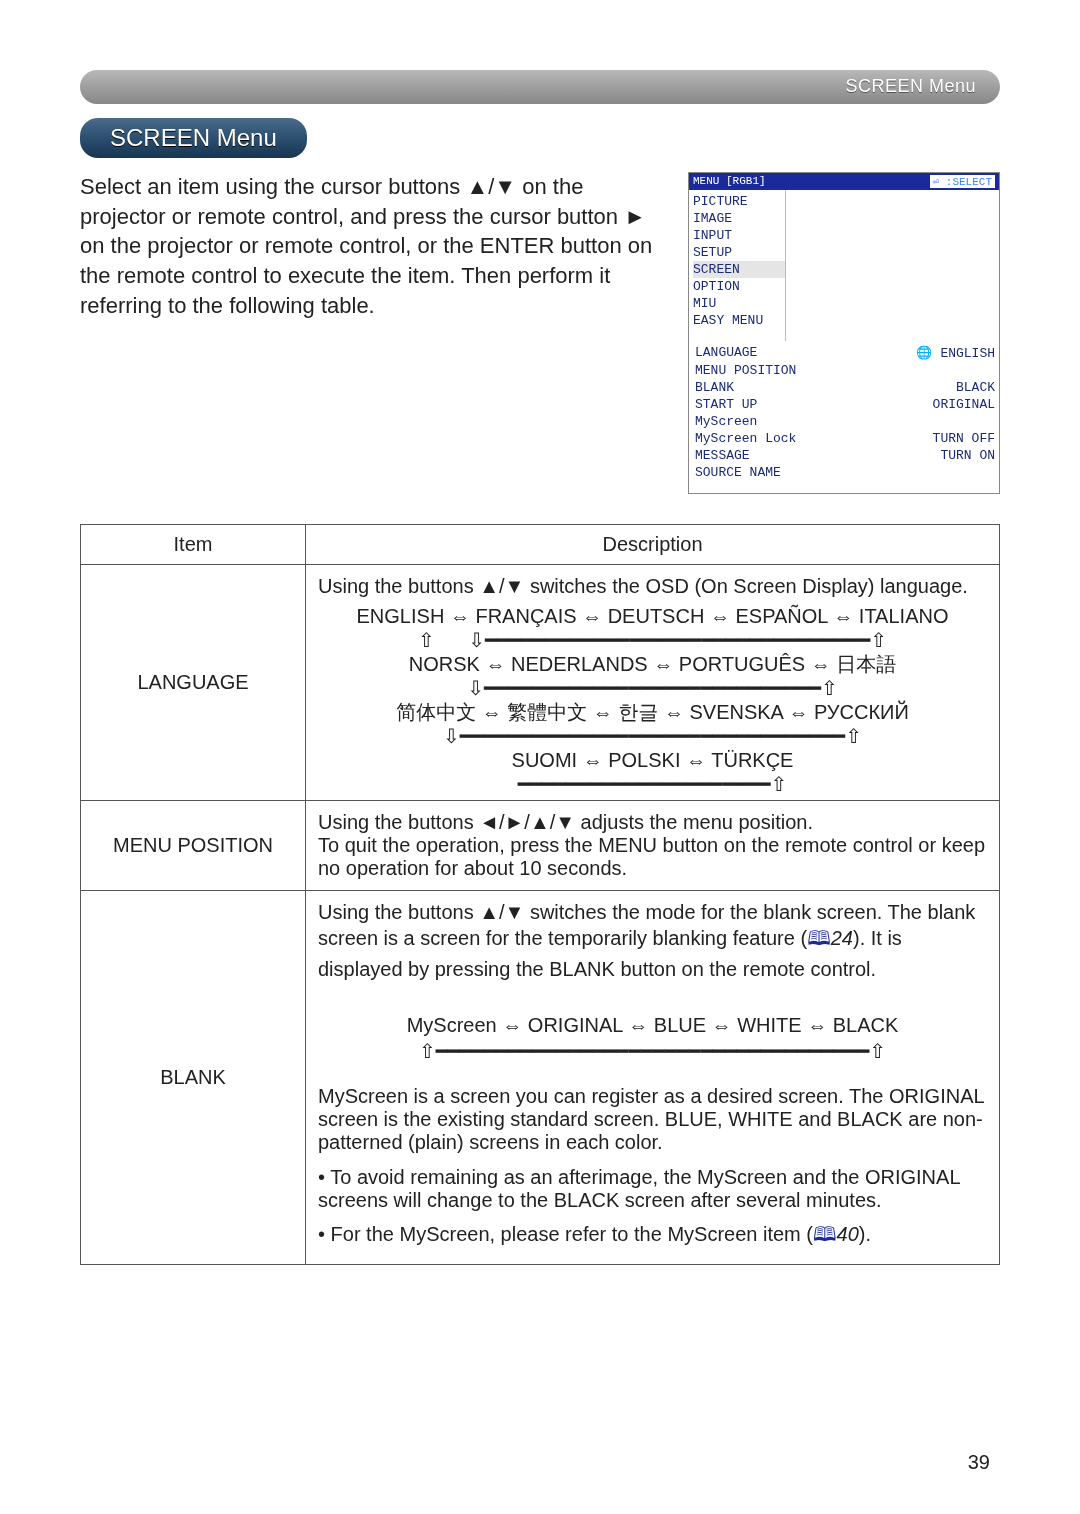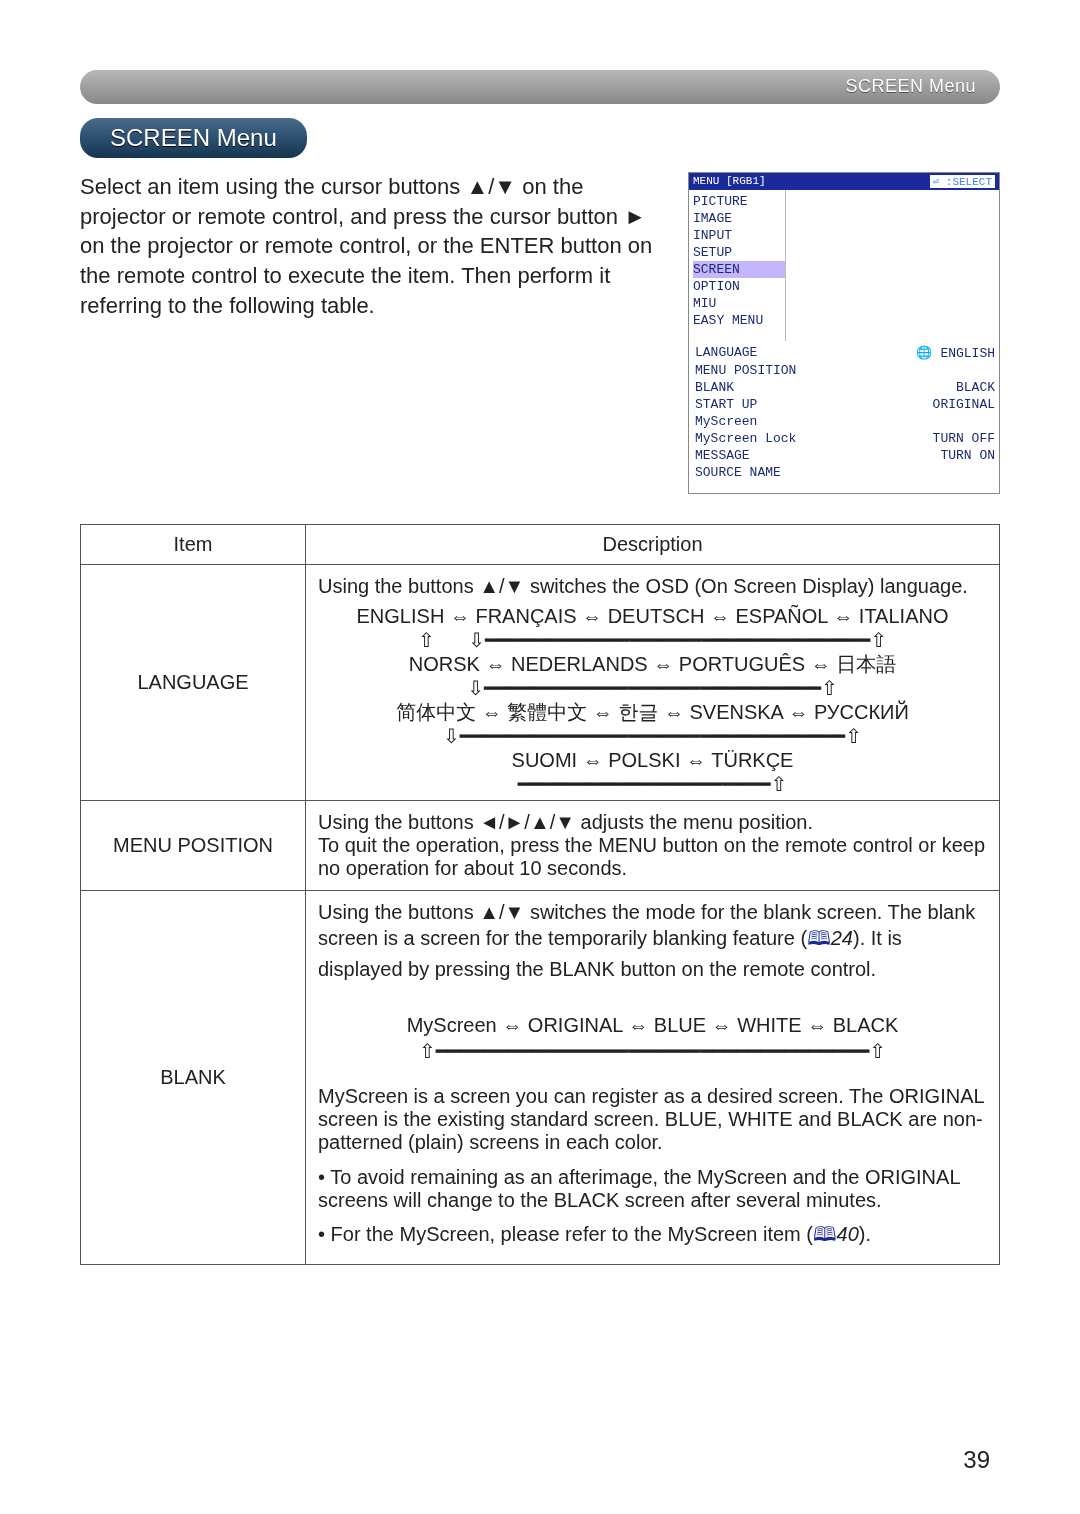--- a/index.html
+++ b/index.html
@@ -75,21 +75,21 @@
     color: #3b82f6;
     padding: 0 3px;
   }
   .osd-body { display: flex; flex-direction: column; }
   .osd-left {
     width: 92px;
     border-right: 1px solid #bbb;
     padding: 3px 0 12px 4px;
   }
   .osd-left div { padding: 1px 0; white-space: pre; }
-  .osd-left .hl { background: #c4b5fd; padding-right: 4px; }
+  .osd-left .hl { background: #e5e5e5; padding-right: 4px; }
   .osd-right {
     flex: 1;
     padding: 3px 4px 12px 6px;
   }
   .osd-row { display: flex; justify-content: space-between; white-space: pre; padding: 1px 0; }
   .osd-row .globe { color: #3a8a3a; }
   table.main {
     width: 100%;
     border-collapse: collapse;
     margin-top: 30px;
@@ -111,21 +111,21 @@
     vertical-align: middle !important;
   }
   .lang-chain { text-align: center; line-height: 1.8; }
   .chain-line { white-space: nowrap; }
   .ref { font-style: italic; }
   .book { color: #1a2a9a; }
   .pnum {
     position: absolute;
     bottom: 40px;
     right: 90px;
-    font-size: 24px;
+    font-size: 20px;
   }
 </style>
 </head>
 <body>
 
 <div class="page">
 
   <div class="header-stripe">
     <span class="header-label">SCREEN Menu</span>
   </div>

